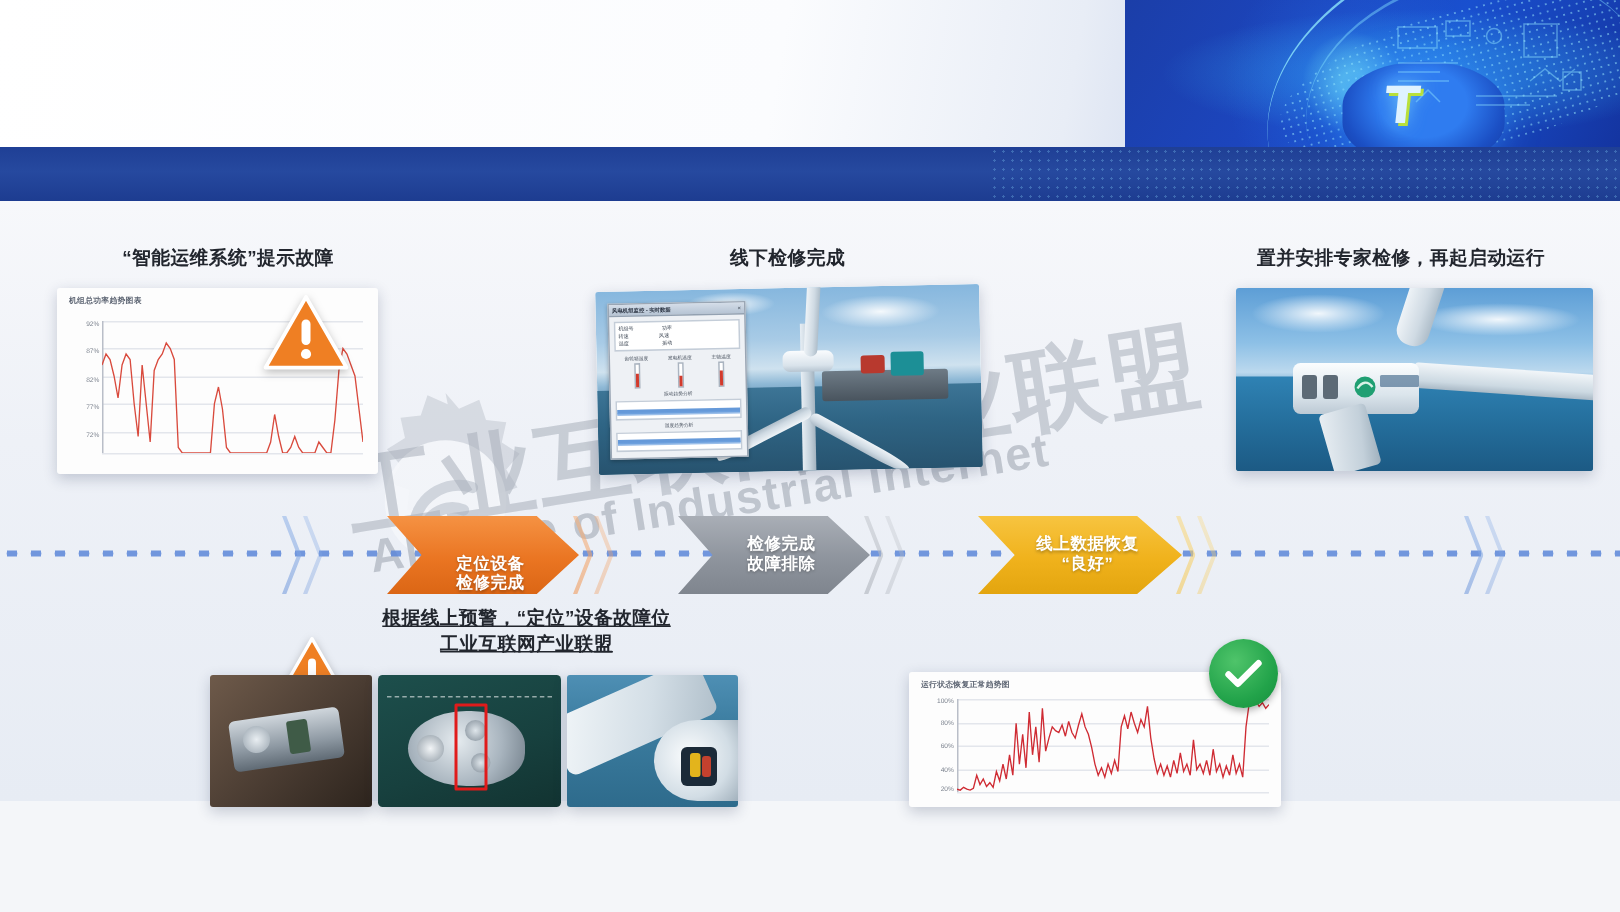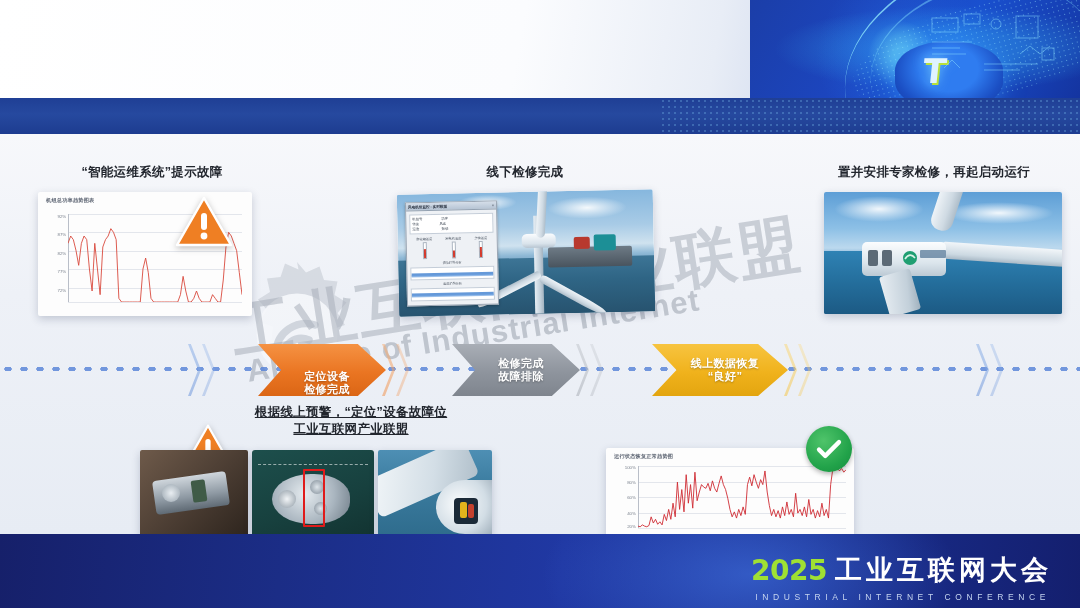--- a/index.html
+++ b/index.html
@@ -517,24 +517,14 @@
           <polyline points="0.00,97.00 1.05,98.00 2.11,95.00 3.16,97.00 4.21,98.00 5.26,96.00 6.32,82.00 7.37,92.00 8.42,86.00 9.47,94.00 10.53,90.00 11.58,95.00 12.63,78.00 13.68,88.00 14.74,70.00 15.79,86.00 16.84,60.00 17.89,82.00 18.95,26.00 20.00,70.00 21.05,38.00 22.11,74.00 23.16,14.00 24.21,60.00 25.26,30.00 26.32,68.00 27.37,10.00 28.42,56.00 29.47,42.00 30.53,30.00 31.58,34.00 32.63,36.00 33.68,28.00 34.74,40.00 35.79,24.00 36.84,36.00 37.89,42.00 38.95,28.00 40.00,16.00 41.05,30.00 42.11,38.00 43.16,52.00 44.21,70.00 45.26,82.00 46.32,74.00 47.37,84.00 48.42,70.00 49.47,80.00 50.53,66.00 51.58,78.00 52.63,30.00 53.68,18.00 54.74,32.00 55.79,14.00 56.84,26.00 57.89,36.00 58.95,22.00 60.00,30.00 61.05,8.00 62.11,42.00 63.16,64.00 64.21,80.00 65.26,70.00 66.32,82.00 67.37,72.00 68.42,84.00 69.47,66.00 70.53,80.00 71.58,58.00 72.63,78.00 73.68,70.00 74.74,82.00 75.79,44.00 76.84,76.00 77.89,70.00 78.95,80.00 80.00,66.00 81.05,82.00 82.11,54.00 83.16,78.00 84.21,70.00 85.26,84.00 86.32,72.00 87.37,82.00 88.42,60.00 89.47,80.00 90.53,70.00 91.58,84.00 92.63,30.00 93.68,4.00 94.74,6.00 95.79,2.00 96.84,8.00 97.89,4.00 98.95,10.00 100.00,6.00" fill="none" stroke="#cf2b33" stroke-width="0.9" vector-effect="non-scaling-stroke"></polyline>
         </svg>
     </div>
   </div>
   <div class="check-badge" style="left:806px; top:426px; width:46px; height:46px;">
     <svg viewBox="0 0 24 24" style="width:30px; height:30px;">
       <path d="M4 12.5l5 5L20 6.5" fill="none" stroke="#ffffff" stroke-width="3.4" stroke-linecap="round" stroke-linejoin="round"></path>
     </svg>
   </div>
 
-  <div class="footer">
-    <div class="footer-glow"></div>
-    <div class="footer-logo">
-      <div class="fl-row">
-        <span class="fl-year">2025</span>
-        <span class="fl-cn">工业互联网大会</span>
-      </div>
-      <div class="fl-en">INDUSTRIAL INTERNET CONFERENCE</div>
-    </div>
-  </div>
 
 </div>
 
 </body></html>

